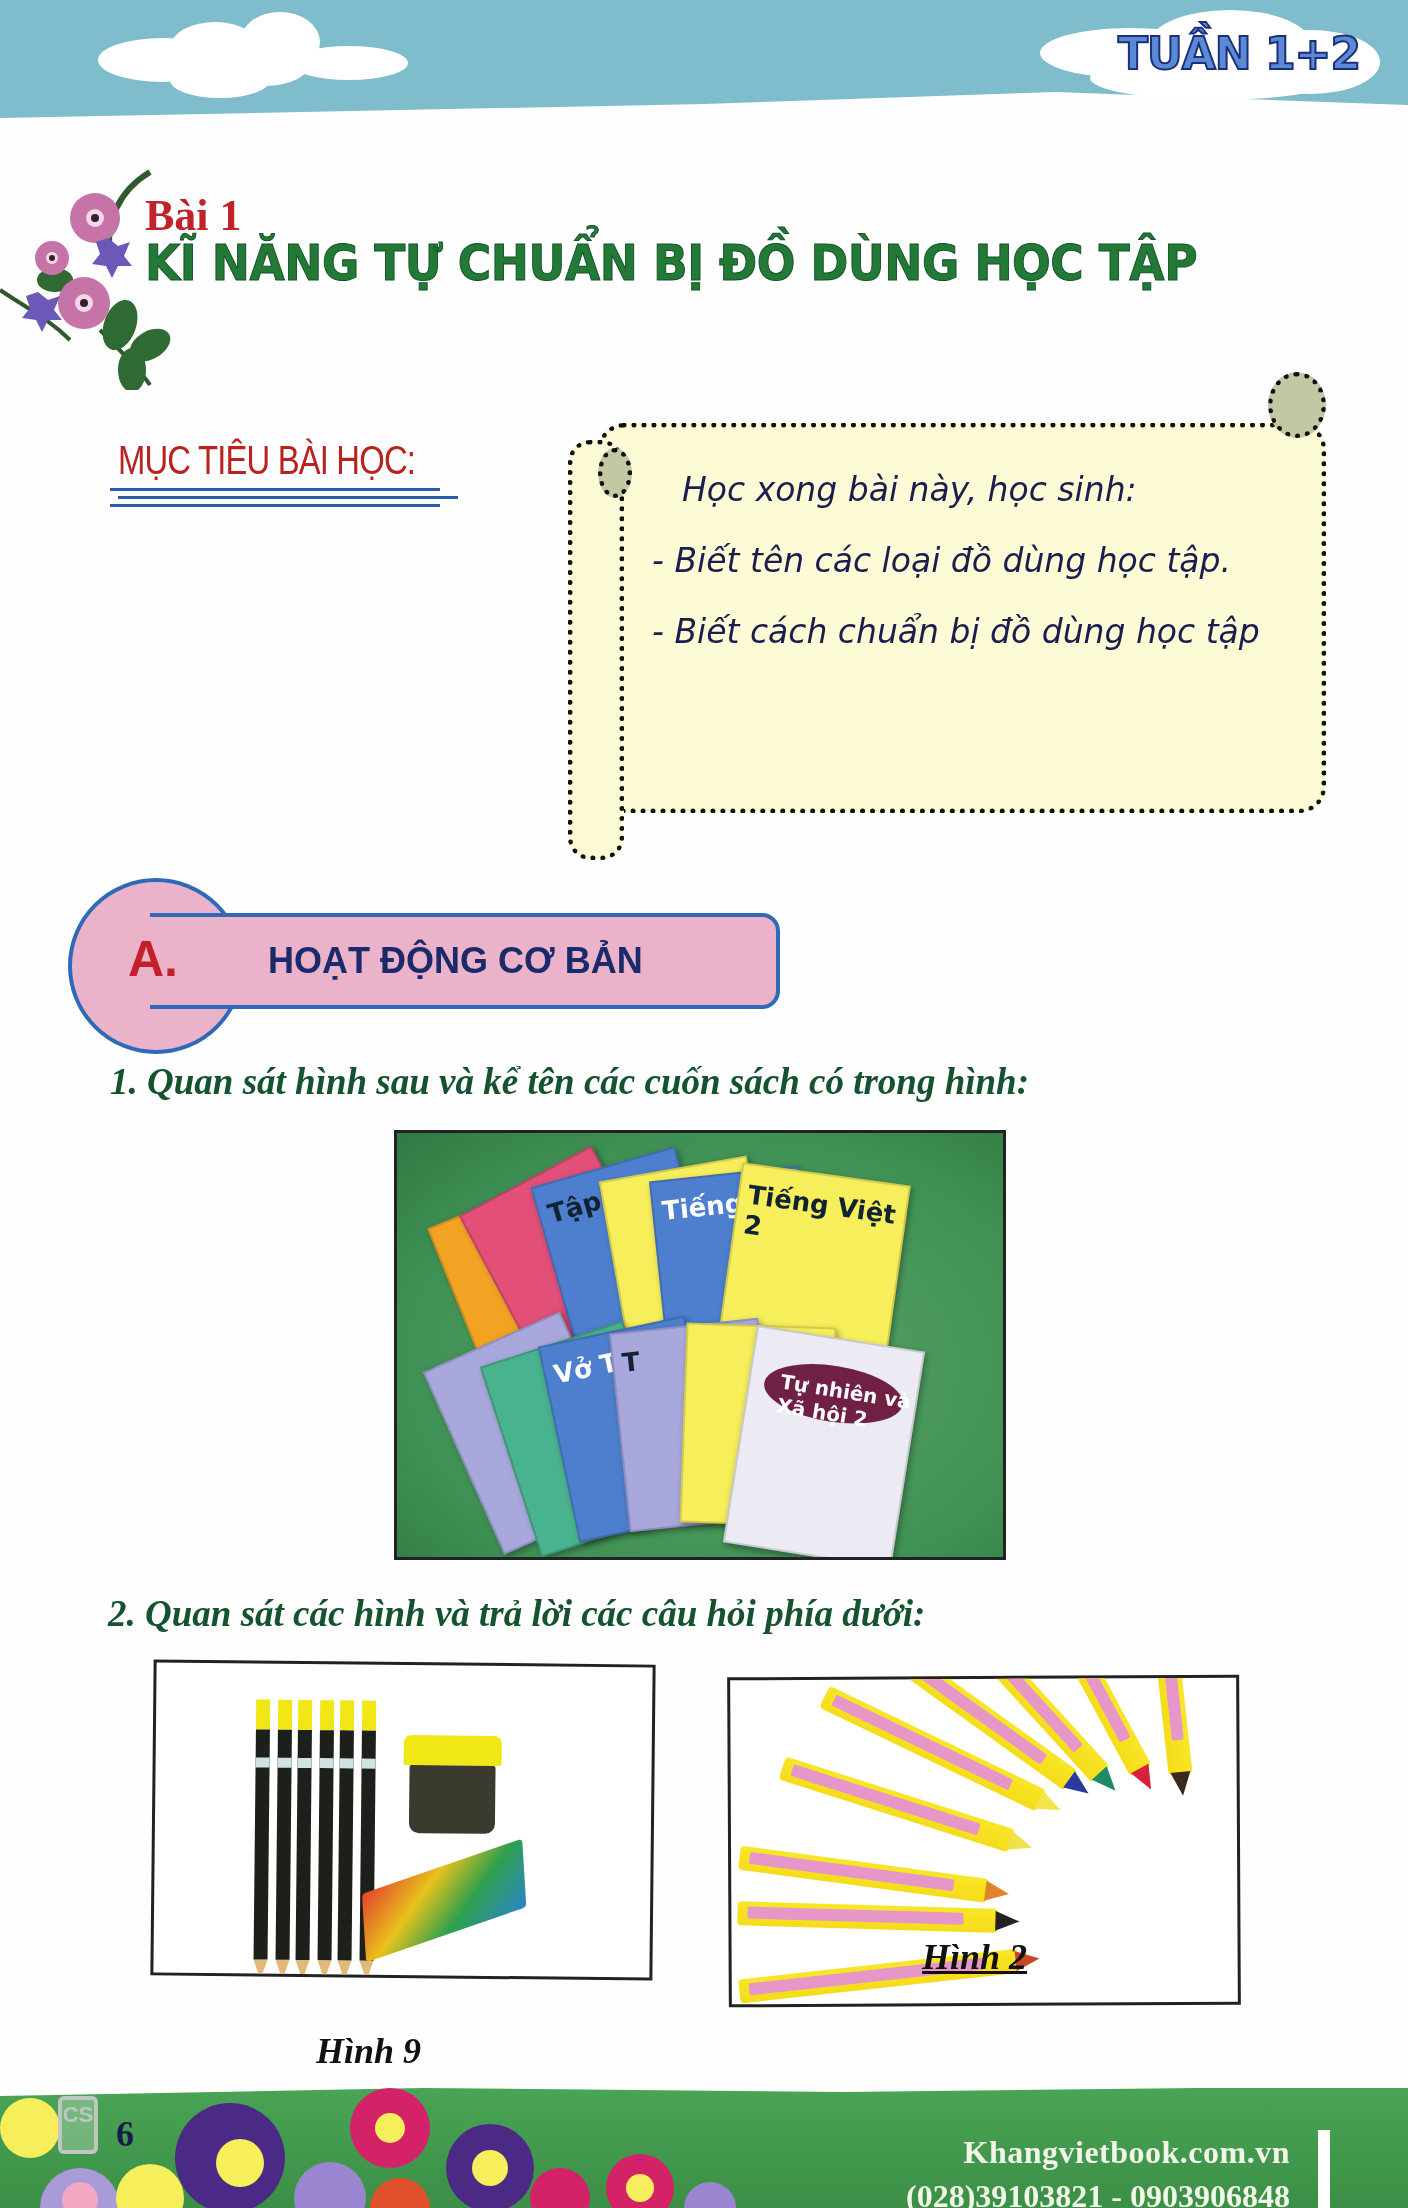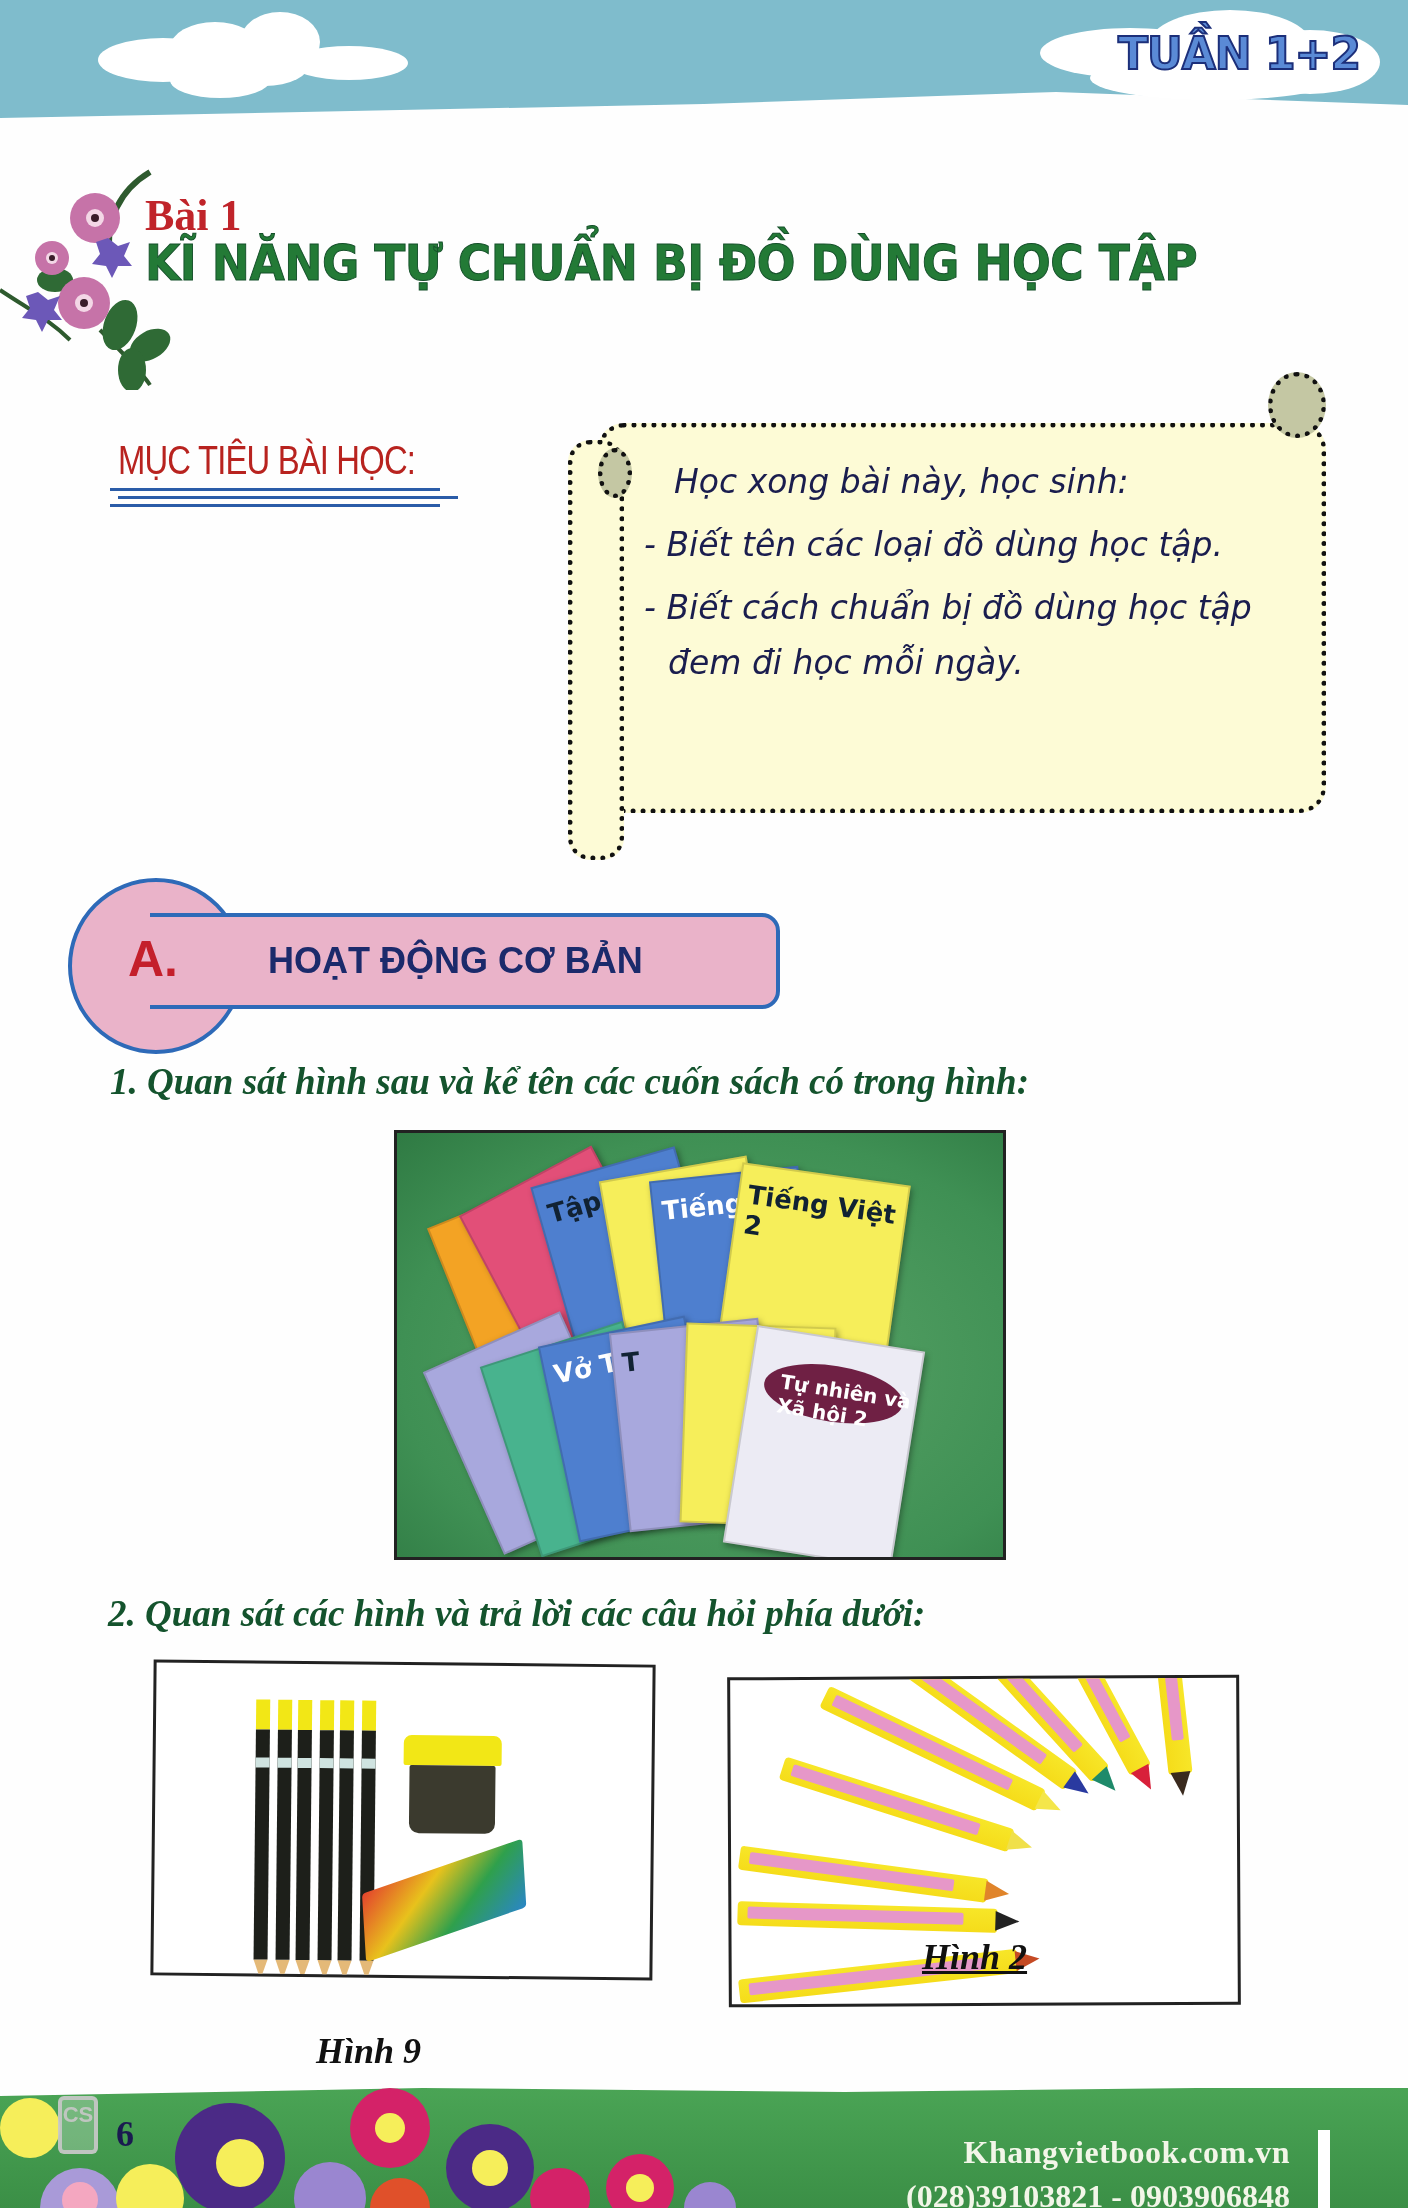--- a/index.html
+++ b/index.html
@@ -54,21 +54,21 @@
   }
   .scroll-curl-right {
     position: absolute; left: 1268px; top: 372px; width: 58px; height: 66px;
     background: #c4c7a3; border: 5px dotted #111; border-radius: 50%; z-index: 2;
   }
   .objectives-text {
     position: absolute; left: 636px; top: 446px; width: 665px; z-index: 3;
     font-family: "DejaVu Sans", sans-serif; font-style: italic; font-size: 33px;
     color: #1a1d4e; line-height: 55px;
   }
-  .objectives-text p { margin: 8px; }
+  .objectives-text p { margin: 16px; }
   .objectives-text .intro { padding-left: 30px; margin-bottom: 2px; }
   .objectives-text .item { text-align: justify; }
   .objectives-text .item .cont { padding-left: 24px; display: block; }
 
   
   .section-bubble {
     position: absolute; left: 68px; top: 878px; width: 176px; height: 176px;
     background: #eab3c9; border: 4px solid #2e6ab8; border-radius: 50%; z-index: 1;
   }
   .section-bar {
@@ -231,21 +231,20 @@
 <div class="scroll-curl-left"></div>
 <div class="scroll-curl-right"></div>
 
 <div class="objectives-text">
   <p class="intro">Học xong bài này, học sinh:</p>
   <p class="item">
     <span>- Biết tên các loại đồ dùng học tập.</span>
   </p>
   <p class="item" style="margin-top:4px;">
     <span>- Biết cách chuẩn bị đồ dùng học tập</span>
-    <span class="cont">đem đi học mỗi ngày.</span>
   </p>
   <p class="item" style="margin-top:4px;">
   </p>
 </div>
 
 <div class="section-bubble"></div>
 <div class="section-bar"></div>
 <div class="section-bubble-cover"></div>
 <div class="section-letter">A.</div>
 <div class="section-title">HOẠT ĐỘNG CƠ BẢN</div>

